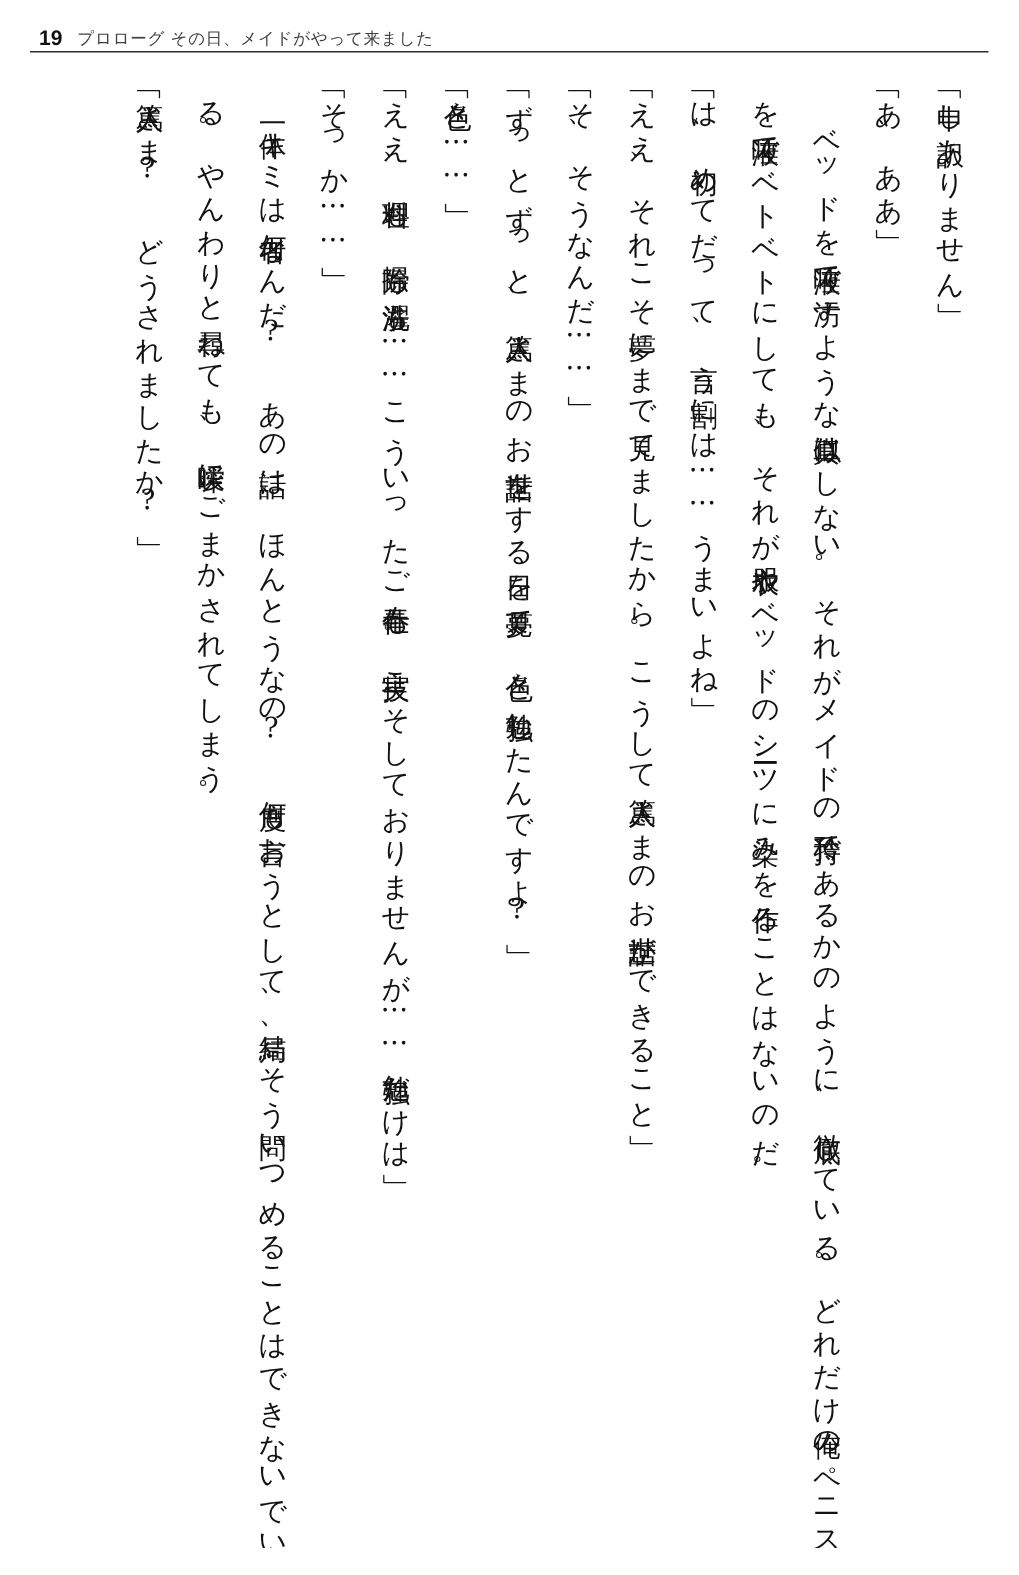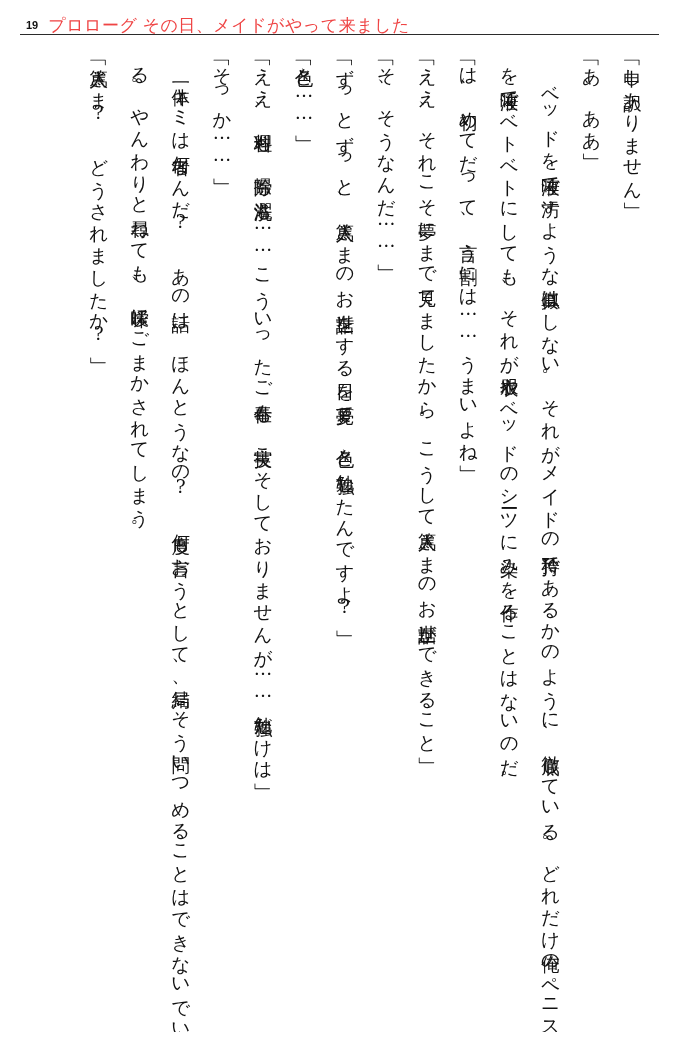--- a/index.html
+++ b/index.html
@@ -28,31 +28,31 @@
     height: 40px;
     flex: 0 0 auto;
     display: flex;
     align-items: center;
     padding: 10px 26px 0 26px;
     box-sizing: border-box;
     gap: 10px;
   }
   .folio {
     font-family: "Liberation Sans", sans-serif;
-    font-size: 11px;
+    font-size: 14px;
     font-weight: 700;
     color: #111;
     letter-spacing: 0;
     text-align: right;
   }
   .head-title {
     font-family: "Liberation Sans", sans-serif;
-    font-size: 17px;
+    font-size: 11px;
     font-weight: 400;
-    color: #ef4444;
+    color: #404040;
     letter-spacing: 0.5px;
   }
   .rule {
     position: absolute;
     left: 20px;
     right: 20px;
     top: 34px;
     height: 1px;
     background: #2b2b2b;
   }

